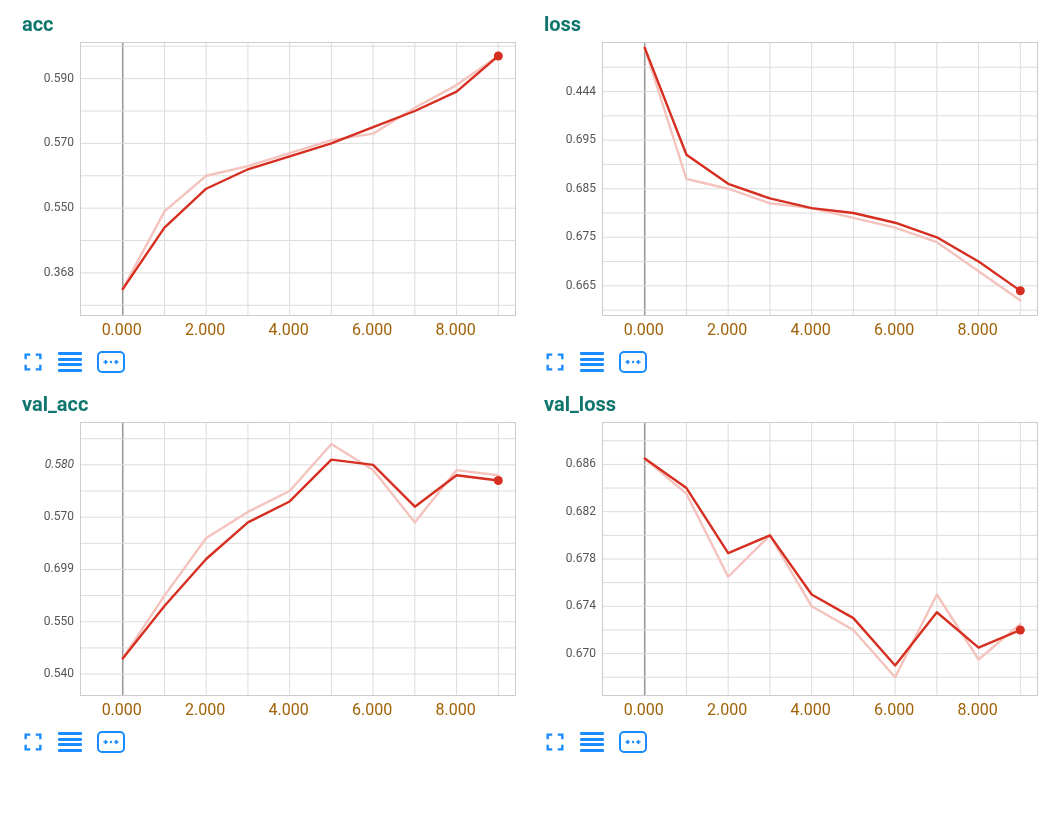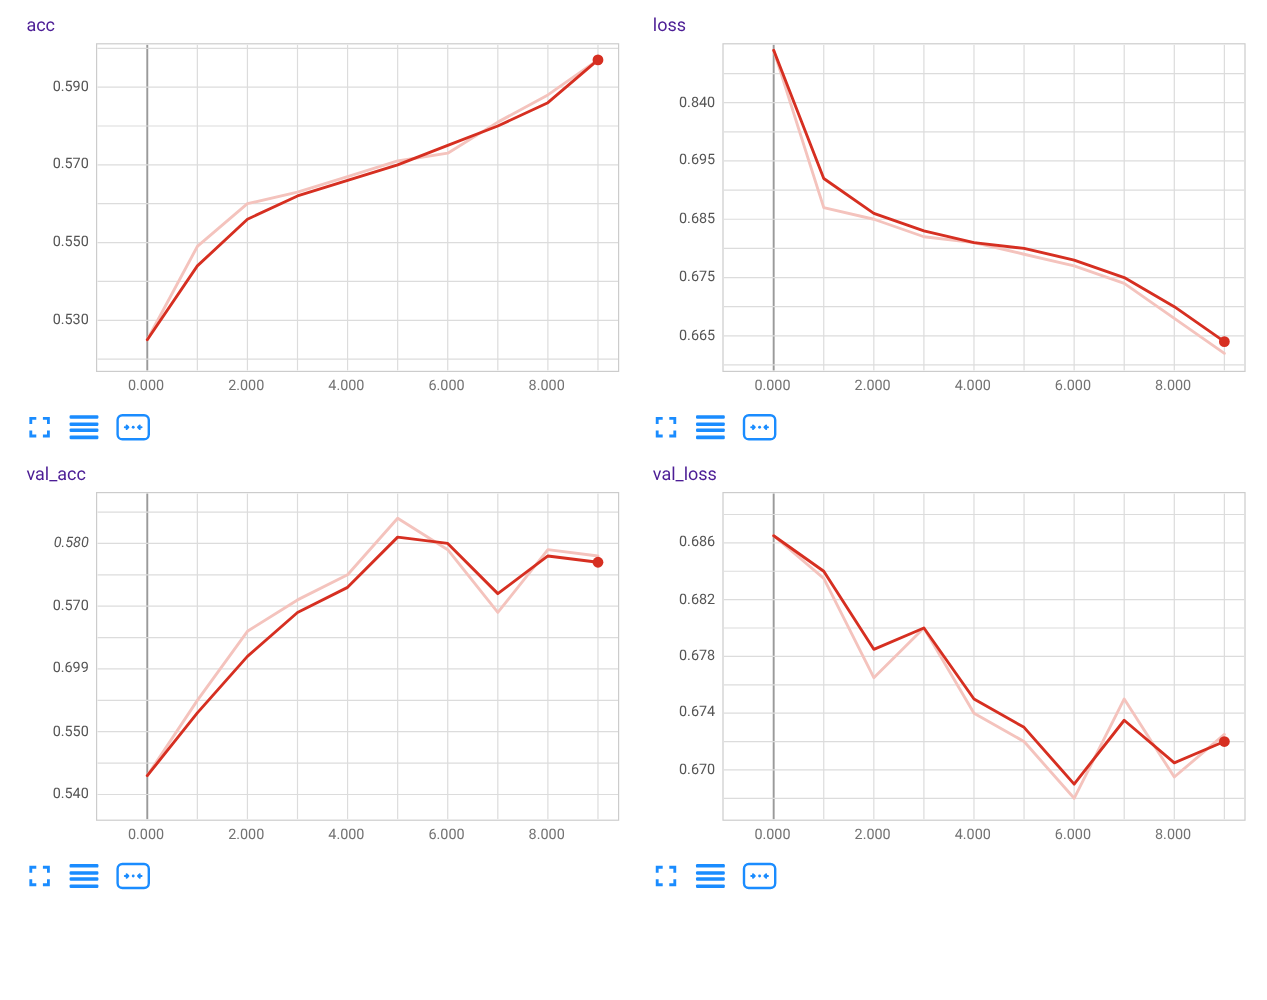--- a/index.html
+++ b/index.html
@@ -16,23 +16,23 @@
     gap: 18px 24px;
     padding: 12px 18px 24px 18px;
     width: 1056px;
     box-sizing: border-box;
   }
   .panel {
     display: flex;
     flex-direction: column;
   }
   .panel-title {
-    font-weight: 400;
-    font-size: 15px;
-    color: #4c1d95;
+    font-weight: 700;
+    font-size: 20px;
+    color: #0f766e;
     margin: 0 0 6px 4px;
   }
   .chart-area {
     position: relative;
     width: 100%;
     height: 300px;
     display: flex;
     flex-direction: column;
   }
   .plot-row {
@@ -68,22 +68,22 @@
     display: flex;
     flex-direction: row;
     margin-left: 62px;
     height: 26px;
     position: relative;
   }
   .x-tick {
     position: absolute;
     top: 4px;
     transform: translateX(-50%);
-    font-size: 12px;
-    color: #737373;
+    font-size: 16px;
+    color: #a16207;
   }
   .toolbar {
     display: flex;
     flex-direction: row;
     align-items: center;
     gap: 14px;
     margin-top: 8px;
     margin-left: 4px;
   }
   .tool-btn {
@@ -110,21 +110,21 @@
 </head>
 <body>
 
 <div class="grid-wrap">
 
   <div class="panel">
     <div class="panel-title">acc</div>
     <div class="chart-area">
       <div class="plot-row">
         <div class="y-axis" style="height: 272px;">
-            <div class="y-tick" style="bottom: 42.0952px;">0.530</div>
+            <div class="y-tick" style="bottom: 42.0952px;">0.368</div>
             <div class="y-tick" style="bottom: 106.857px;">0.550</div>
             <div class="y-tick" style="bottom: 171.619px;">0.570</div>
             <div class="y-tick" style="bottom: 236.381px;">0.590</div>
           </div>
         <div class="plot-box">
             <svg viewBox="0 0 434 272" preserveAspectRatio="none">
               <line x1="41.730769230769226" x2="41.730769230769226" y1="0" y2="272" stroke="#9a9a9a" stroke-width="1.6"></line>
               <line x1="83.46153846153845" x2="83.46153846153845" y1="0" y2="272" stroke="#dcdcdc" stroke-width="1"></line>
               <line x1="125.19230769230768" x2="125.19230769230768" y1="0" y2="272" stroke="#dcdcdc" stroke-width="1"></line>
               <line x1="166.9230769230769" x2="166.9230769230769" y1="0" y2="272" stroke="#dcdcdc" stroke-width="1"></line>
@@ -187,21 +187,21 @@
 
   <div class="panel">
     <div class="panel-title">loss</div>
     <div class="chart-area">
       <div class="plot-row">
         <div class="y-axis" style="height: 272px;">
             <div class="y-tick" style="bottom: 29.1429px;">0.665</div>
             <div class="y-tick" style="bottom: 77.7143px;">0.675</div>
             <div class="y-tick" style="bottom: 126.286px;">0.685</div>
             <div class="y-tick" style="bottom: 174.857px;">0.695</div>
-            <div class="y-tick" style="bottom: 223.429px;">0.840</div>
+            <div class="y-tick" style="bottom: 223.429px;">0.444</div>
           </div>
         <div class="plot-box">
             <svg viewBox="0 0 434 272" preserveAspectRatio="none">
               <line x1="41.730769230769226" x2="41.730769230769226" y1="0" y2="272" stroke="#9a9a9a" stroke-width="1.6"></line>
               <line x1="83.46153846153845" x2="83.46153846153845" y1="0" y2="272" stroke="#dcdcdc" stroke-width="1"></line>
               <line x1="125.19230769230768" x2="125.19230769230768" y1="0" y2="272" stroke="#dcdcdc" stroke-width="1"></line>
               <line x1="166.9230769230769" x2="166.9230769230769" y1="0" y2="272" stroke="#dcdcdc" stroke-width="1"></line>
               <line x1="208.65384615384613" x2="208.65384615384613" y1="0" y2="272" stroke="#dcdcdc" stroke-width="1"></line>
               <line x1="250.38461538461536" x2="250.38461538461536" y1="0" y2="272" stroke="#dcdcdc" stroke-width="1"></line>
               <line x1="292.1153846153846" x2="292.1153846153846" y1="0" y2="272" stroke="#dcdcdc" stroke-width="1"></line>

